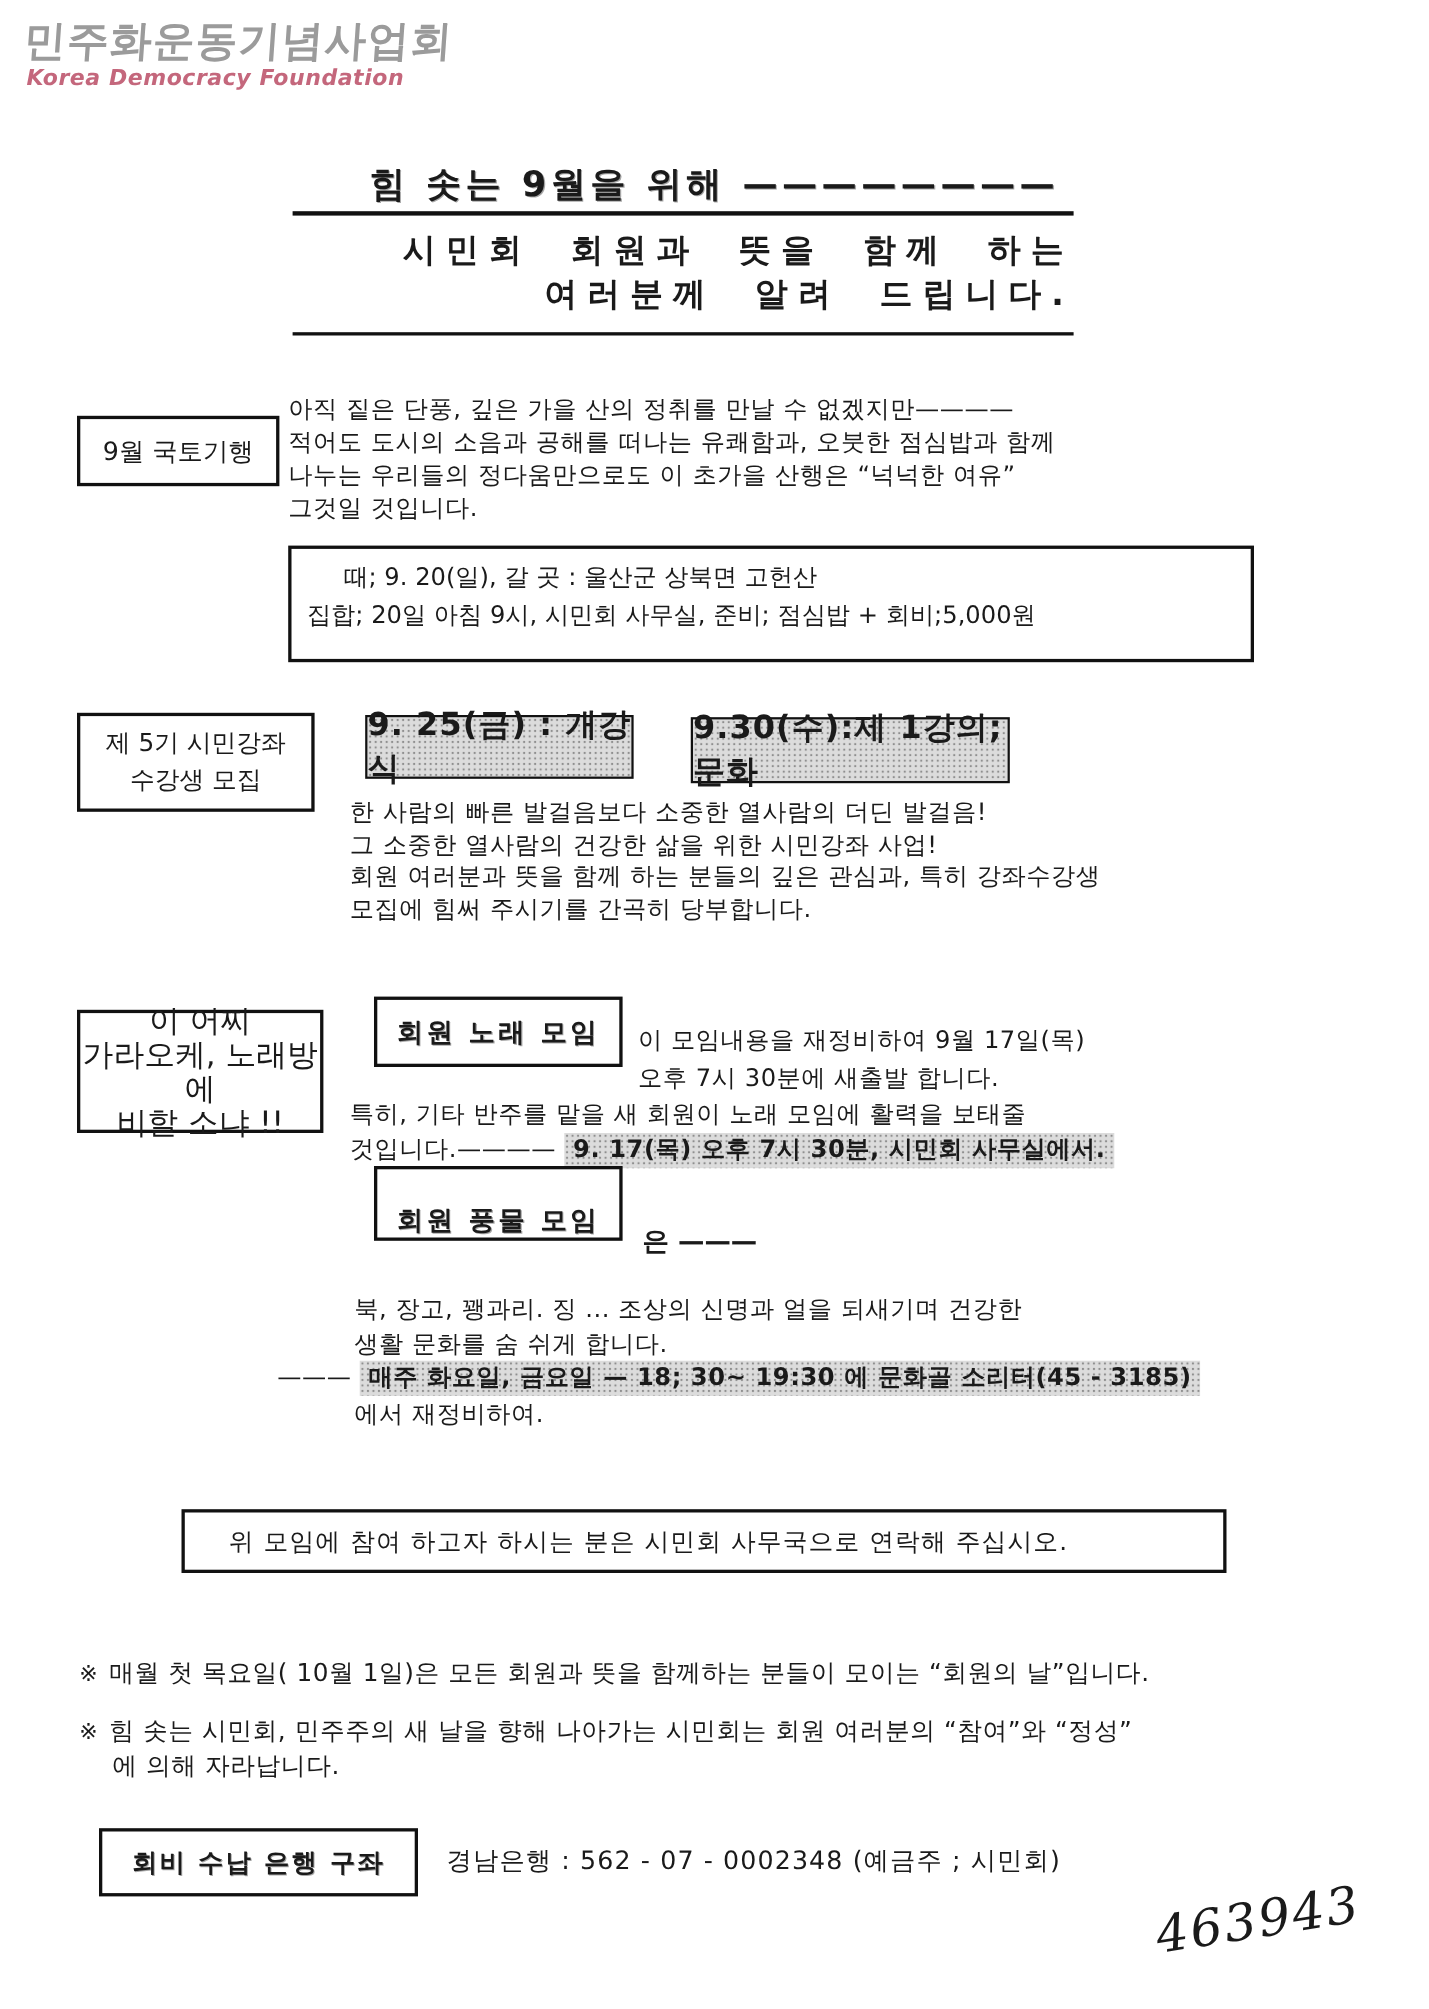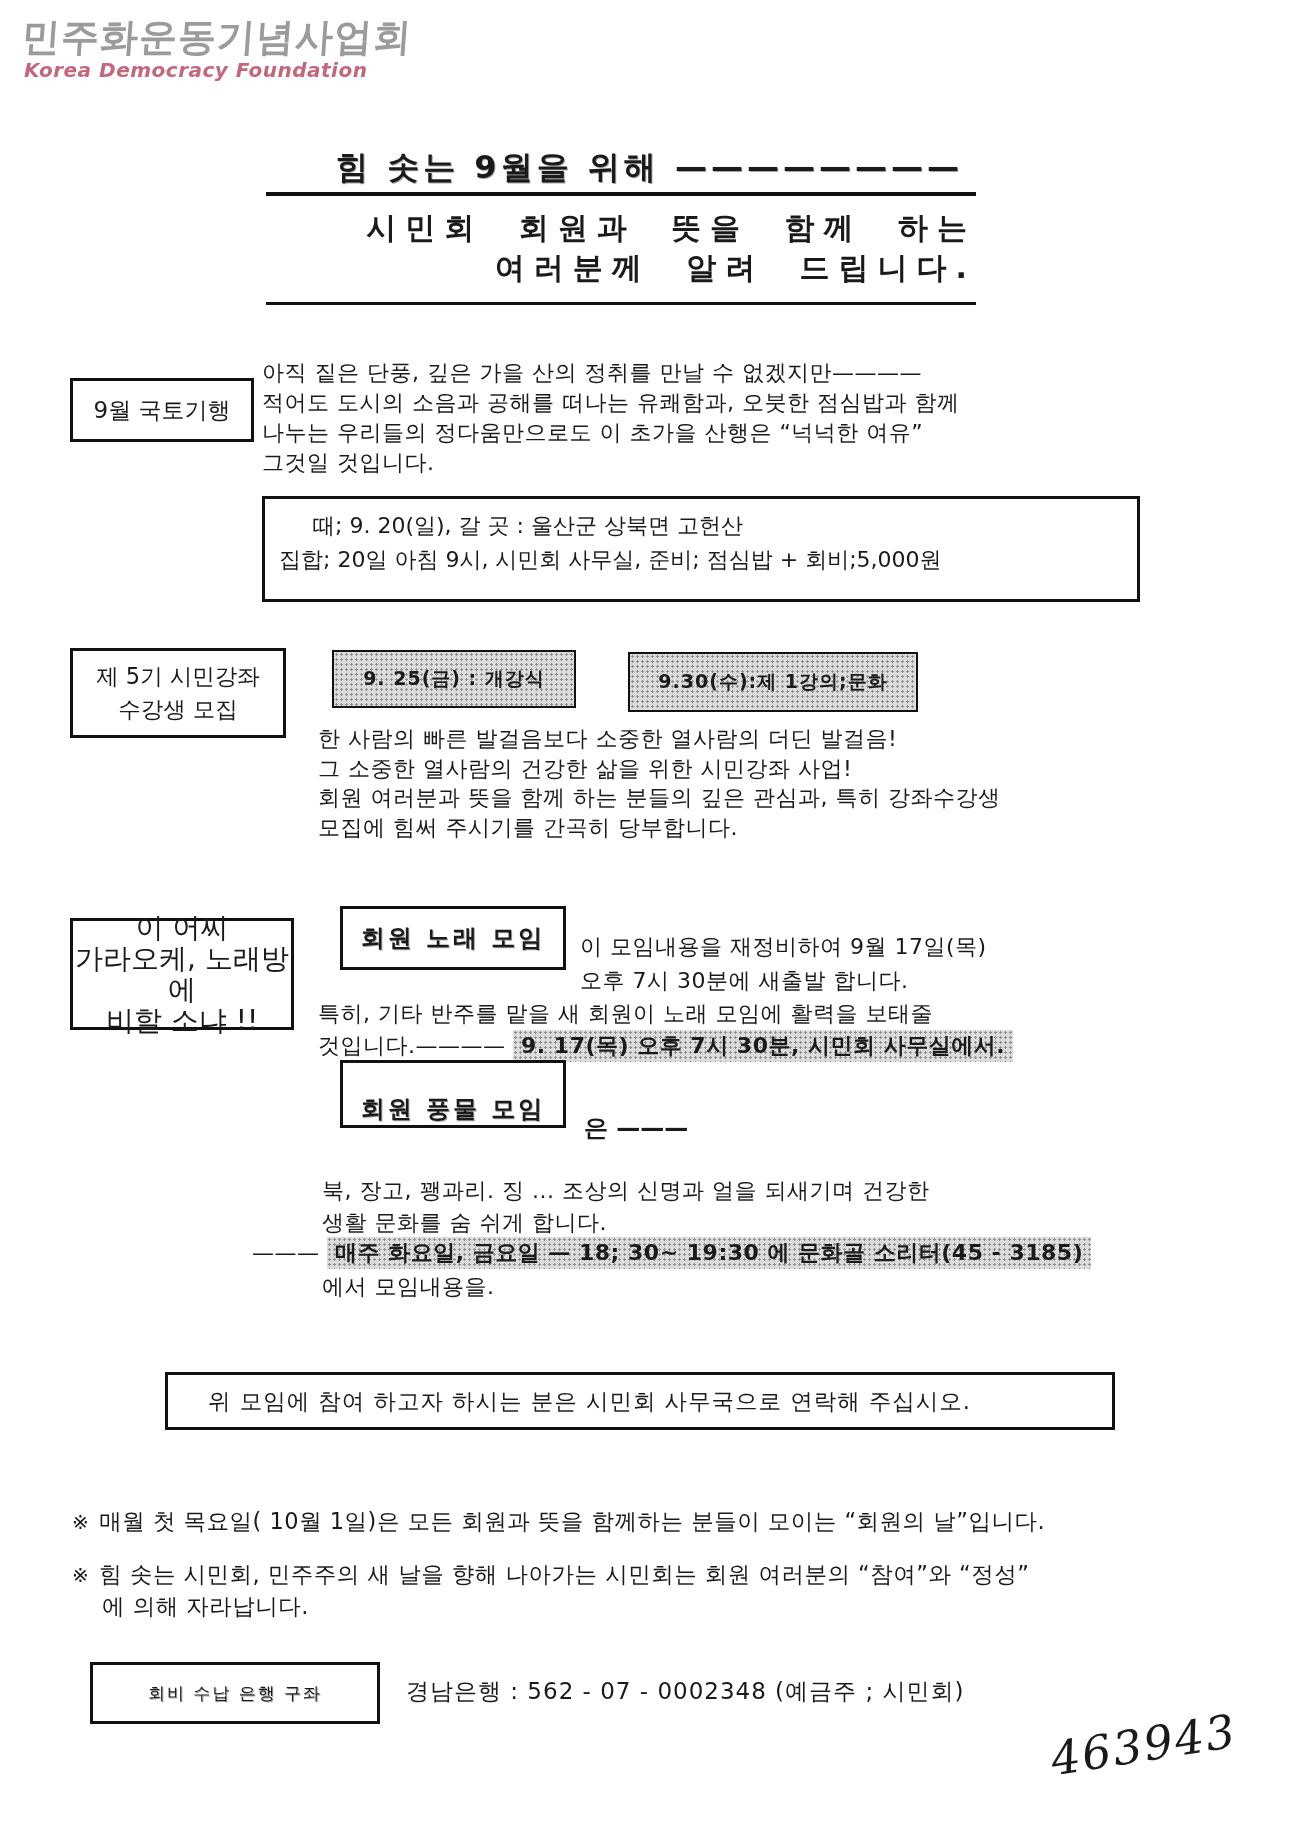--- a/index.html
+++ b/index.html
@@ -51,21 +51,21 @@
   .sched-box{
     left:262px;top:496px;width:872px;height:90px;border:3px solid #111;
     font-size:22px;line-height:34px;padding-top:10px;
   }
   .sched-l1{padding-left:48px;}
   .sched-l2{padding-left:14px;}
   
   .lect-label{left:70px;top:648px;width:210px;height:84px;font-size:22.5px;line-height:33px;}
   .hl-box{
     border:2.5px solid #111;display:flex;align-items:center;justify-content:center;
-    font-size:19px;font-weight:bold;letter-spacing:1px;
+    font-size:29px;font-weight:bold;letter-spacing:1px;
   }
   .hl1{left:332px;top:650px;width:240px;height:54px;}
   .hl2{left:628px;top:652px;width:286px;height:56px;}
   .lect-para{left:318px;top:724px;width:880px;line-height:29.5px;}
   
   .song-label{left:70px;top:918px;width:218px;height:106px;font-size:28px;line-height:31px;}
   .head-box{
     border:3px solid #111;display:flex;align-items:center;justify-content:center;
     font-size:24px;font-weight:900;letter-spacing:3px;
     text-shadow:1px 1px 0 rgba(0,0,0,0.35);
@@ -92,21 +92,21 @@
   
   .note{font-size:22.5px;line-height:32px;letter-spacing:0.5px;}
   .note1{left:72px;top:1505px;}
   .note2{left:72px;top:1558px;}
   .note2-l2{left:102px;top:1590px;}
   .note-marker{font-size:20px;padding-right:10px;}
   
   .bank-box{
     left:90px;top:1662px;width:284px;height:56px;border:3px solid #111;
     display:flex;align-items:center;justify-content:center;
-    font-size:17px;font-weight:400;letter-spacing:2px;
+    font-size:23px;font-weight:700;letter-spacing:2px;
     text-shadow:1px 1px 0 rgba(0,0,0,0.35);
   }
   .bank-account{left:406px;top:1676px;font-size:23px;letter-spacing:1px;}
   
   .handwritten{
     left:1050px;top:1718px;font-size:46px;font-style:italic;
     font-family:"DejaVu Serif","Liberation Serif",serif;
     transform:rotate(-9deg);letter-spacing:2px;
   }
 </style>
@@ -173,21 +173,21 @@
 <div class="abs head-box pung-head">
   <span>회원 풍물 모임</span>
 </div>
 <div class="abs pung-suffix">은 ———</div>
 <div class="abs body-text pung-l1">북, 장고, 꽹과리. 징 ... 조상의 신명과 얼을 되새기며 건강한</div>
 <div class="abs body-text pung-l2">생활 문화를 숨 쉬게 합니다.</div>
 <div class="abs body-text pung-l3">
   <span>———</span>
   <span class="hl-span halftone">매주 화요일, 금요일 — 18; 30~ 19:30 에 문화골 소리터(45 - 3185)</span>
 </div>
-<div class="abs body-text pung-l4">에서 모임내용을.</div>
+<div class="abs body-text pung-l4">에서 재정비하여.</div>
 
 <div class="abs contact-box">
   <span>위 모임에 참여 하고자 하시는 분은 시민회 사무국으로 연락해 주십시오.</span>
 </div>
 
 <div class="abs note note1">
   <span class="note-marker">※</span><span>매월 첫 목요일( 10월 1일)은 모든 회원과 뜻을 함께하는 분들이 모이는 “회원의 날”입니다.</span>
 </div>
 <div class="abs note note2">
   <span class="note-marker">※</span><span>힘 솟는 시민회, 민주주의 새 날을 향해 나아가는 시민회는 회원 여러분의 “참여”와 “정성”</span>

